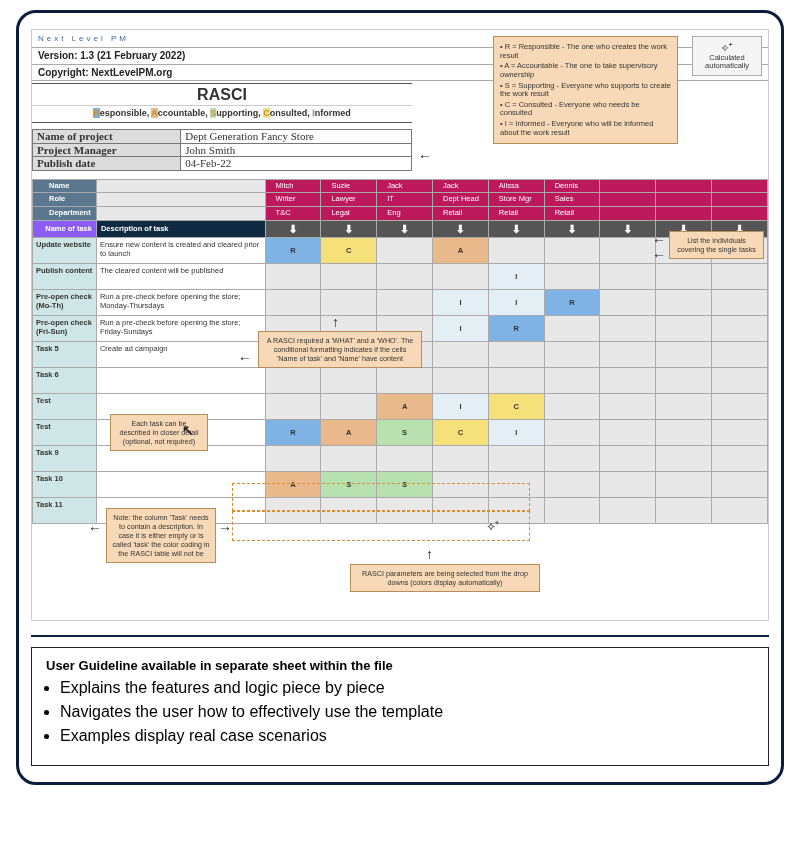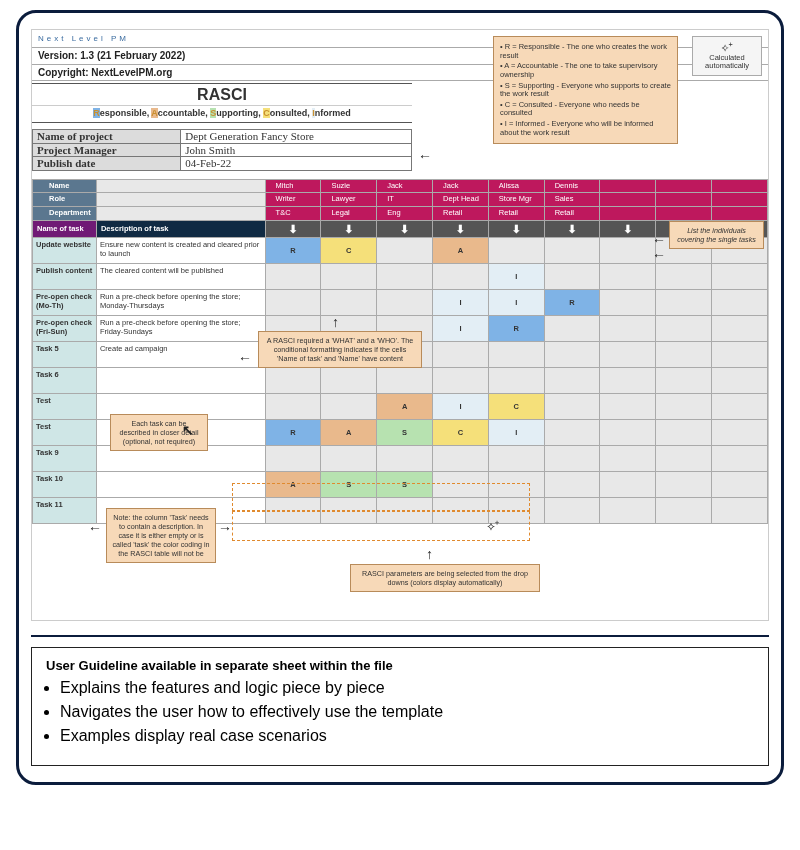--- a/index.html
+++ b/index.html
@@ -108,21 +108,21 @@
     table-layout: fixed;
   }
   .grid th, .grid td {
     border: 1px solid #aaa;
     padding: 2px 2px;
     font-size: 7.5px;
     overflow: hidden;
   }
   .grid .rowlabel { background:#5b778f; color:#fff; font-weight:bold; width:54px; text-align:left; padding-left:16px;}
   .grid .rolecell { background:#be185d; color:#fff; text-align:left; padding-left:10px;}
-  .grid .darkhead { background:#701a75; color:#fff; font-weight:bold; text-align:left; padding:3px 4px;}
+  .grid .darkhead { background:#8b5cf6; color:#fff; font-weight:bold; text-align:right; padding:3px 4px;}
   .grid .darkdesc { background:#102a43; color:#fff; font-weight:bold; text-align:left; padding:3px 4px;}
   .grid .arrowhead { background:#555; color:#fff; text-align:center; font-size:11px; font-weight:bold;}
   .grid .taskname { background:#cfe6e6; font-weight:bold; padding:3px 3px; vertical-align:top;}
   .grid .taskdesc { background:#fff; padding:3px 3px; vertical-align:top;}
   .grid .shade { background:#e8e8e8; }
   .grid .cell { text-align:center; vertical-align:middle; height:26px; font-weight:bold;}
   .R{background:#7fb3e6!important}
   .A{background:#e9b98c!important}
   .S{background:#b7e2b0!important}
   .C{background:#f5e07a!important}
@@ -435,21 +435,21 @@
             <td class="cell shade"></td>
             <td class="cell shade"></td>
             <td class="cell shade"></td>
             <td class="cell shade"></td>
             <td class="cell shade"></td>
             <td class="cell shade"></td>
           </tr>
         </tbody>
     </table>
 
-    <div class="note" style="top:191px;right:4px;width:95px;font-style:italic;">List the individuals covering the single tasks</div>
+    <div class="note" style="top:201px;right:4px;width:95px;">List the individuals covering the single tasks</div>
     <span class="arrow" style="top:200px;right:102px">←</span>
     <span class="arrow" style="top:215px;right:102px">←</span>
 
     <div class="note" style="top:301px;left:226px;width:164px;">A RASCI required a 'WHAT' and a 'WHO'. The conditional formatting indicates if the cells 'Name of task' and 'Name' have content</div>
     <span class="arrow" style="top:284px;left:300px">↑</span>
     <span class="arrow" style="top:318px;left:206px">←</span>
 
     <div class="note" style="top:384px;left:78px;width:98px;">Each task can be described in closer detail (optional, not required)</div>
     <span class="arrow" style="top:392px;left:150px">↖</span>
 

